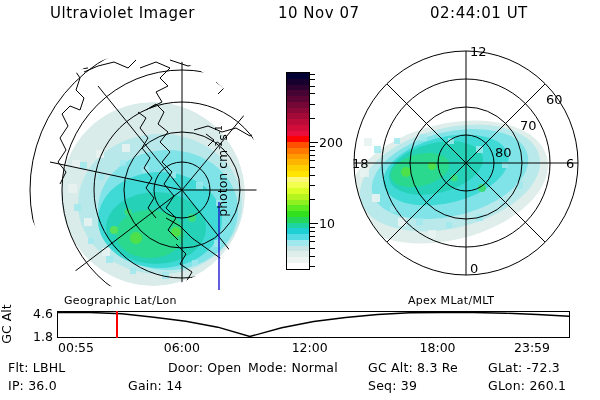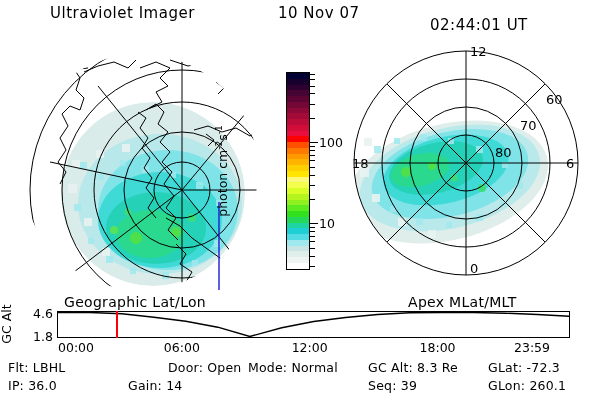--- a/index.html
+++ b/index.html
@@ -15,35 +15,35 @@
   .root{position:relative;width:600px;height:400px;}
 
   
   .header{position:absolute;left:0;top:4px;width:600px;height:24px;}
   .header span{
     position:absolute;top:0;
     font-size:15px;letter-spacing:0.5px;white-space:nowrap;
   }
   .hdr-title{left:50px;}
   .hdr-date{left:278px;}
-  .hdr-time{left:430px;margin-top:12px;}
+  .hdr-time{left:430px;}
 
   
   .panel{position:absolute;}
 
   
   #geo-panel{left:10px;top:42px;width:250px;height:250px;}
   
   #apex-panel{left:350px;top:42px;width:240px;height:250px;}
 
   svg{display:block;overflow:visible;}
 
   .cap{
     position:absolute;
-    font-size:14px;white-space:nowrap;
+    font-size:11px;white-space:nowrap;
     letter-spacing:0.3px;
   }
   #geo-caption{left:64px;top:294px;}
   #apex-caption{left:408px;top:294px;}
 
   
   #colorbar-panel{left:266px;top:60px;width:86px;height:226px;}
   .cb-box{
     position:absolute;left:20px;top:12px;width:24px;height:198px;
     border:1px solid #000;box-sizing:border-box;
@@ -262,21 +262,21 @@
         <div class="cb-tick minor" style="top: 45.8524px;"></div>
         <div class="cb-tick minor" style="top: 31.5573px;"></div>
         <div class="cb-tick minor" style="top: 21.4148px;"></div>
         <div class="cb-tick minor" style="top: 13.5476px;"></div>
         <div class="cb-tick minor" style="top: 7.11968px;"></div>
         <div class="cb-tick minor" style="top: 1.68494px;"></div>
         <div class="cb-tick major" style="top: 70.29px;"></div>
         <div class="cb-tick major" style="top: 151.47px;"></div>
       </div>
     <div id="cb-labels">
-        <div class="cb-lab" style="top: 82.29px;">100</div>
+        <div class="cb-lab" style="top: 82.29px;">200</div>
         <div class="cb-lab" style="top: 163.47px;">10</div>
       </div>
   </div>
 
   <div class="panel" id="apex-panel">
     <svg width="240" height="250" viewBox="0 0 240 250">
       <defs>
         <clipPath id="apexClip">
             <circle cx="116" cy="121" r="112"></circle>
           </clipPath>
@@ -350,21 +350,21 @@
     <div id="alt-ylabel">GC Alt</div>
     <div class="alt-ytick" id="alt-ytick-hi">4.6</div>
     <div class="alt-ytick" id="alt-ytick-lo">1.8</div>
     <div id="alt-frame">
       <svg id="alt-svg" width="511" height="25" viewBox="0 0 511 25" preserveAspectRatio="none">
         <polyline id="alt-curve" fill="none" stroke="#000000" stroke-width="1.4" points="0.0,0.5 32.0,0.5 63.9,1.8 95.9,5.2 127.8,9.2 159.8,15.2 191.8,24.5 223.7,15.8 255.7,9.5 287.6,5.5 319.6,2.5 351.6,0.8 383.5,0.5 415.5,0.5 447.4,1.2 479.4,2.5 511.0,4.2"></polyline>
       </svg>
     </div>
     <div id="alt-cursor" style="left: 116.231px;"></div>
     <div id="alt-xticks">
-        <div class="alt-xtick" style="left: 58px;">00:00</div>
+        <div class="alt-xtick" style="left: 58px;">00:55</div>
         <div class="alt-xtick" style="left: 163.841px;">06:00</div>
         <div class="alt-xtick" style="left: 291.681px;">12:00</div>
         <div class="alt-xtick" style="left: 419.522px;">18:00</div>
         <div class="alt-xtick" style="left: 514px;">23:59</div>
       </div>
   </div>
 
   <div id="status-bar">
       <div class="st-cell st-row0" style="left: 8px;"><span>Flt: </span><span>LBHL</span></div>
       <div class="st-cell st-row0" style="left: 120px; margin-left: 48px;"><span>Door: </span><span>Open</span></div>

